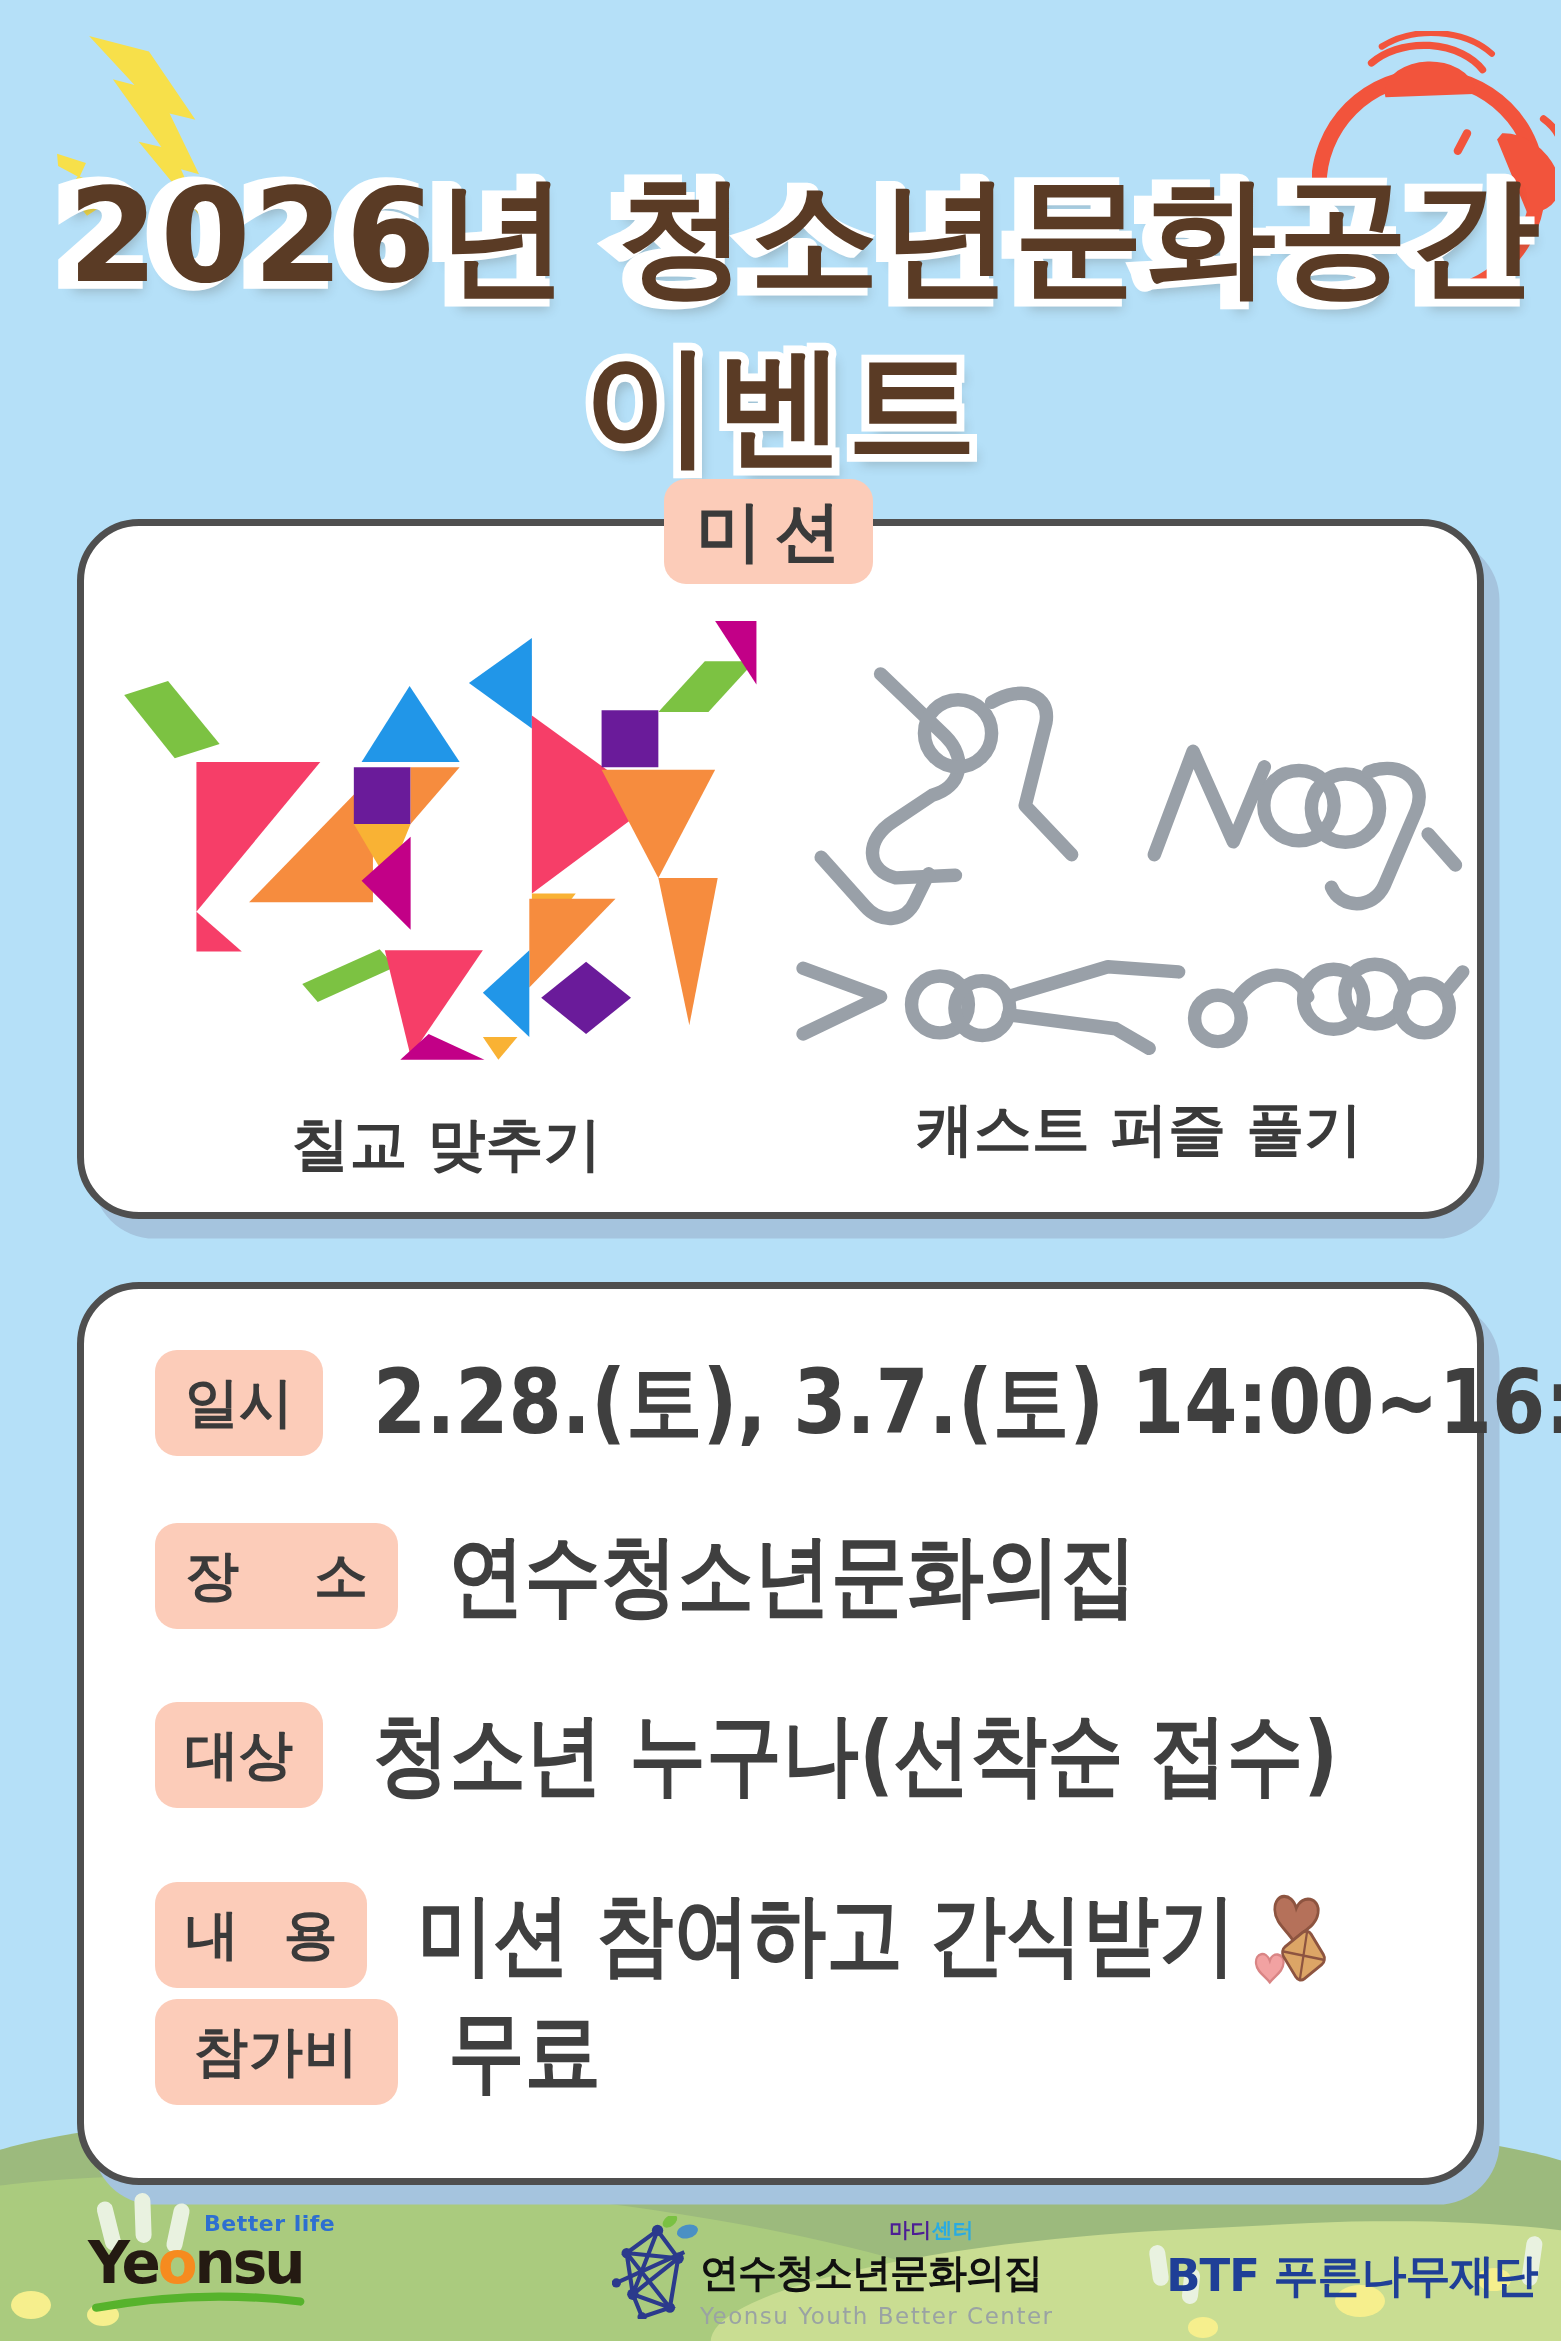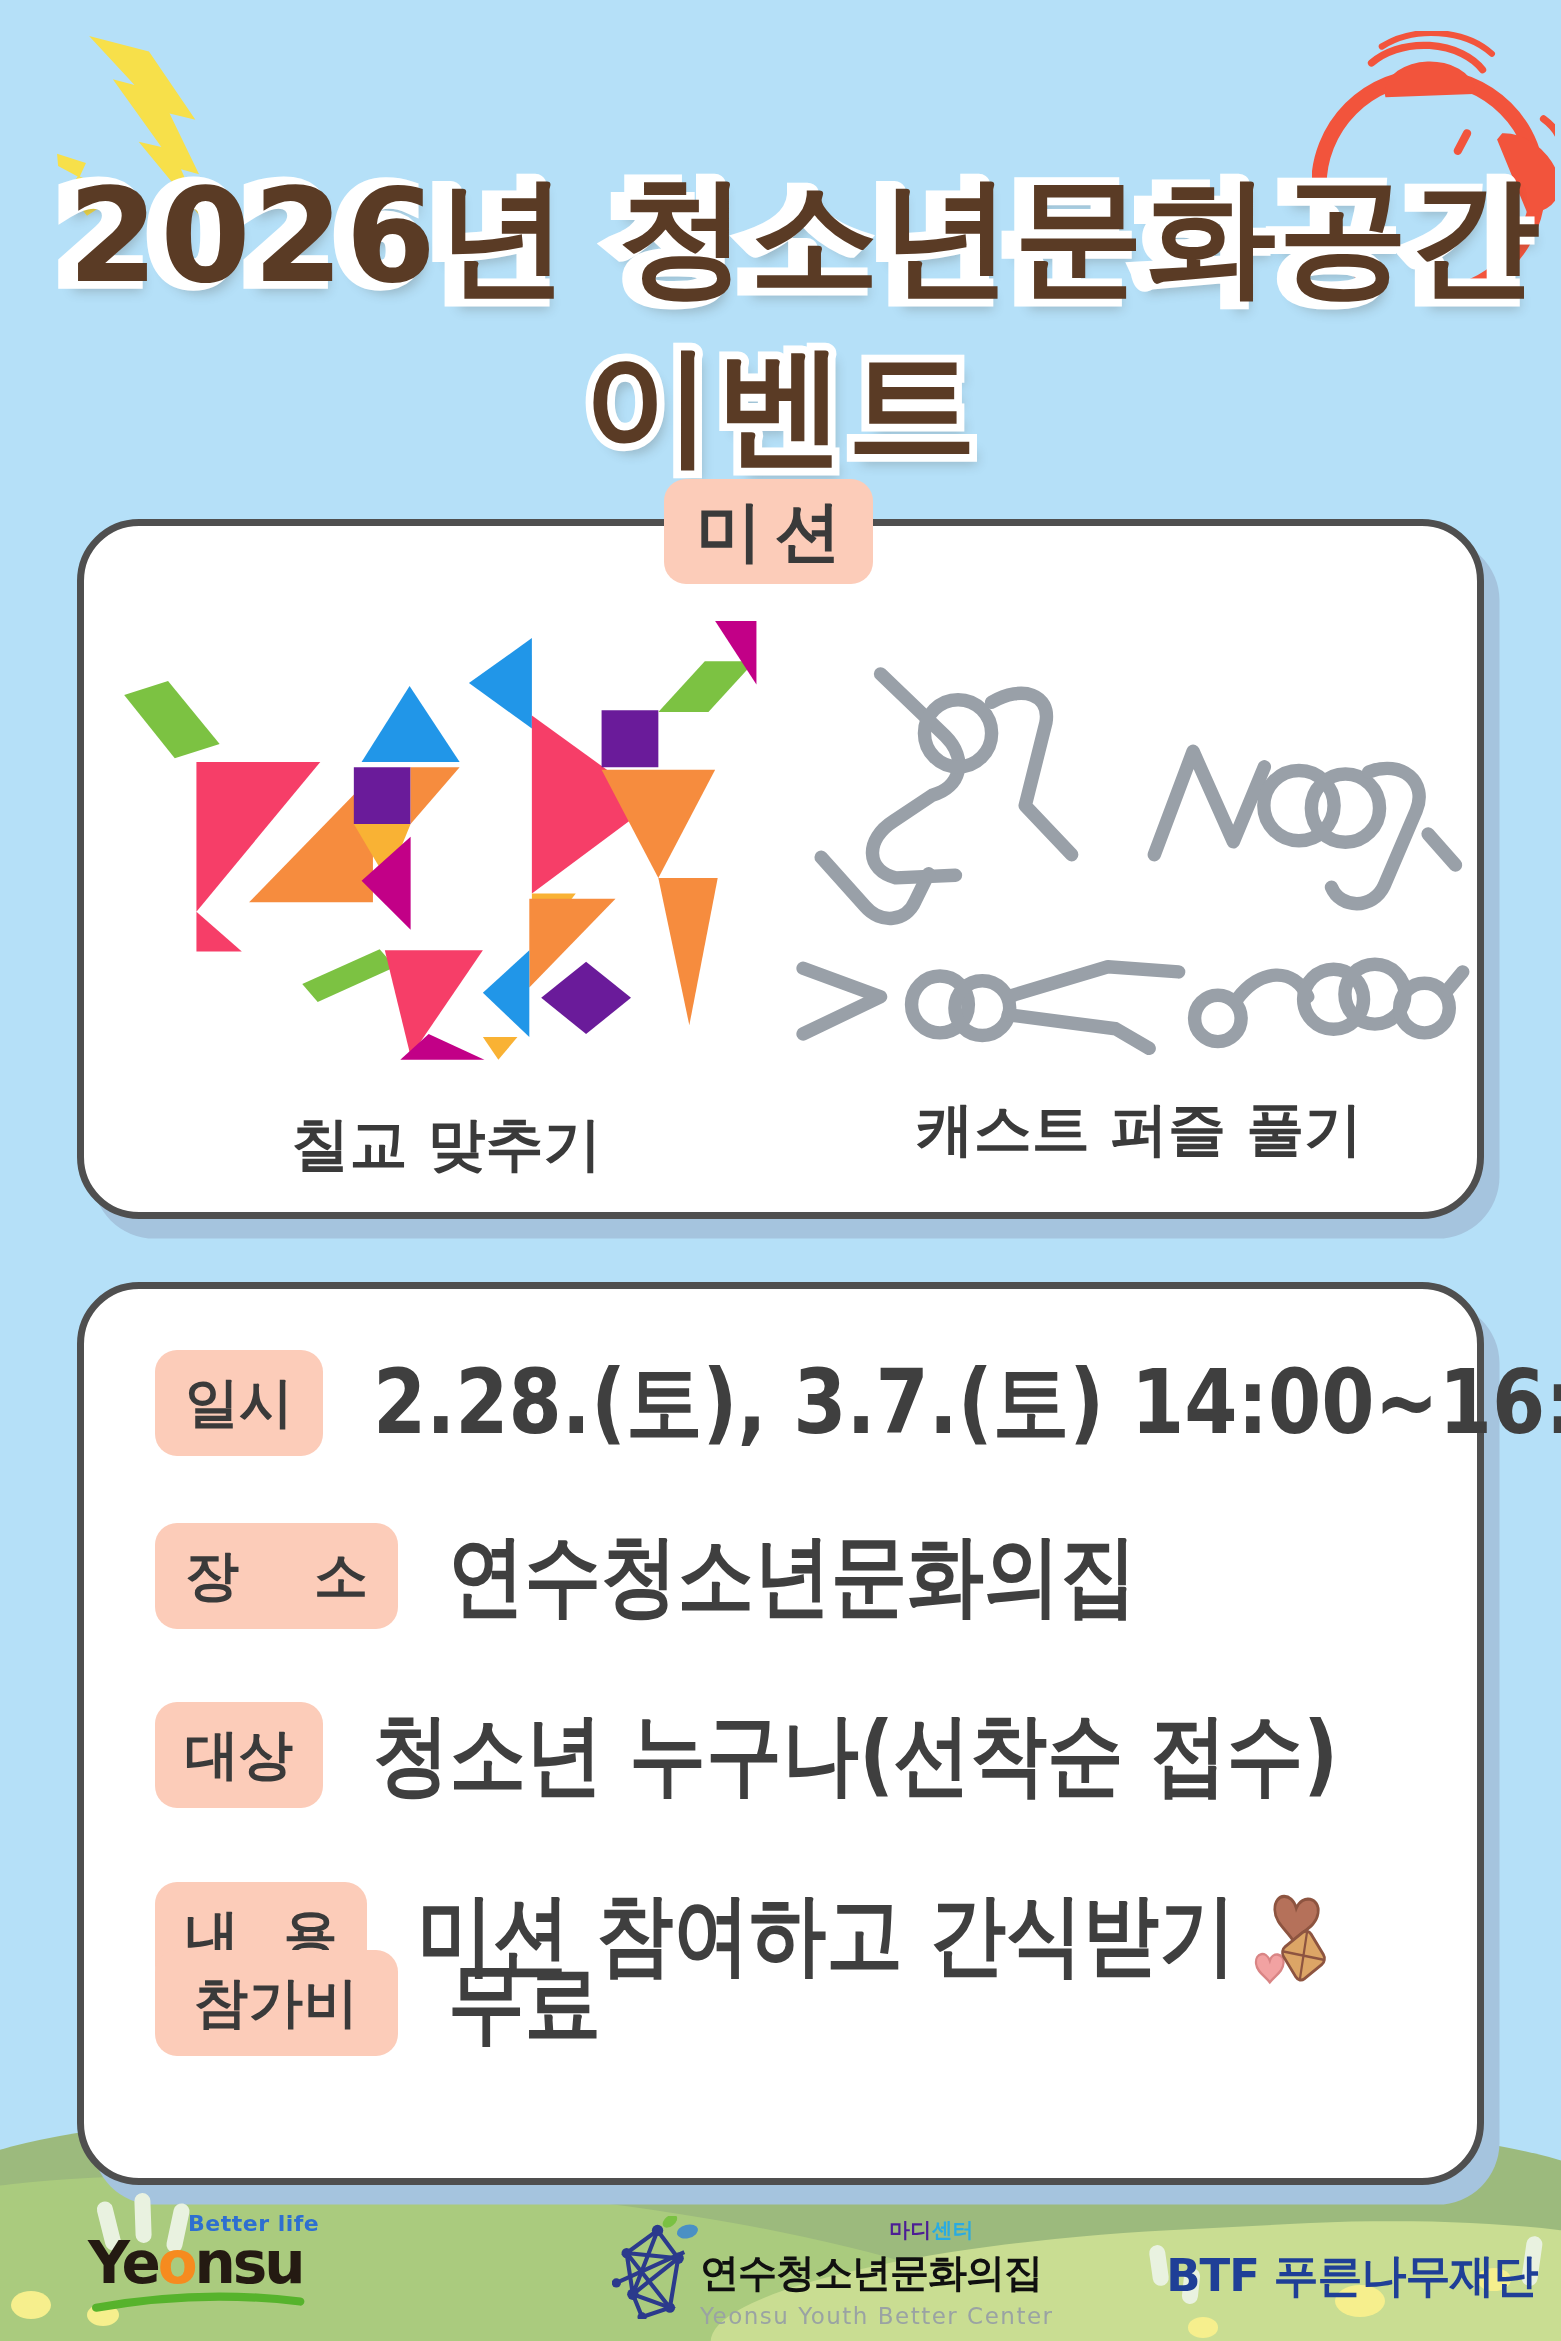--- a/index.html
+++ b/index.html
@@ -42,36 +42,36 @@
     text-align:center; z-index:4; white-space:nowrap;}
   #caption-tangram{left:201px; width:491px; top:1106px;}
   #caption-cast{left:873px; width:532px; top:1091px;}
   
   .info-row{position:absolute; left:155px; right:72px; height:106px;
     display:flex; align-items:center; z-index:4;}
   .info-value{margin-left:50px; color:#3f3f3f; font-weight:700; font-size:89px;
     white-space:nowrap; transform:scaleX(.86); transform-origin:left center;
     display:flex; align-items:center;}
   #row-1{top:1350px;} #row-2{top:1523px;} #row-3{top:1702px;}
-  #row-4{top:1882px;} #row-5{top:1950px;text-align:center;}
+  #row-4{top:1882px;} #row-5{top:1999px;text-align:center;}
   .snack-icon{margin-left:17.6px;}
   
   .grass1{position:absolute; left:-41px; right:-41px; top:2099px; height:320px;
     background:#9cba7d; border-radius:42% 55% 0 0 / 77px 88px; z-index:1;}
   .grass2{position:absolute; left:-134px; top:2187px; width:1162px; height:331px;
     background:#aacb7e; border-radius:50% 50% 0 0 / 98px; transform:rotate(5deg); z-index:1;}
   .grass3{position:absolute; left:713px; top:2228px; width:1007px; height:289px;
     background:#c9dd92; border-radius:46% 42% 0 0 / 88px; transform:rotate(-3deg); z-index:1;}
   .grass-dash{position:absolute; width:15.5px; height:50px; border-radius:12.4px;
     background:#e9f2e0; z-index:2;}
   .flower-dot{position:absolute; background:#f6ef8d; border-radius:50%; z-index:2;}
   
   .logo{position:absolute; z-index:4;}
   #yeonsu-logo{left:88px; top:2211px; width:248px; height:98px;}
-  #yeonsu-tagline{position:absolute; left:100px; top:0; font-size:22px; font-weight:700;
+  #yeonsu-tagline{position:absolute; left:116px; top:0; font-size:22px; font-weight:700;
     color:#2e6fd0; letter-spacing:0.5px;}
   #yeonsu-name{position:absolute; left:0; top:17.6px; font-size:58px; font-weight:800;
     color:#241a12; letter-spacing:-3.1px;}
   #yeonsu-name .o-sun{color:#f68b1f;}
   #yeonsu-swoosh{position:absolute; left:3.1px; top:77px;}
   #center-logo{left:612px; top:2216px; width:361px; height:103px;}
   #center-logo .net-icon{position:absolute; left:0; top:0;}
   #center-text{position:absolute; left:88px; top:0; width:274px;}
   #madi-line{text-align:right; font-size:20.7px; font-weight:700; letter-spacing:0.5px;}
   #madi-line .g{color:#4c1d95;} #madi-line .b{color:#29abe2;margin-top:40px;}

